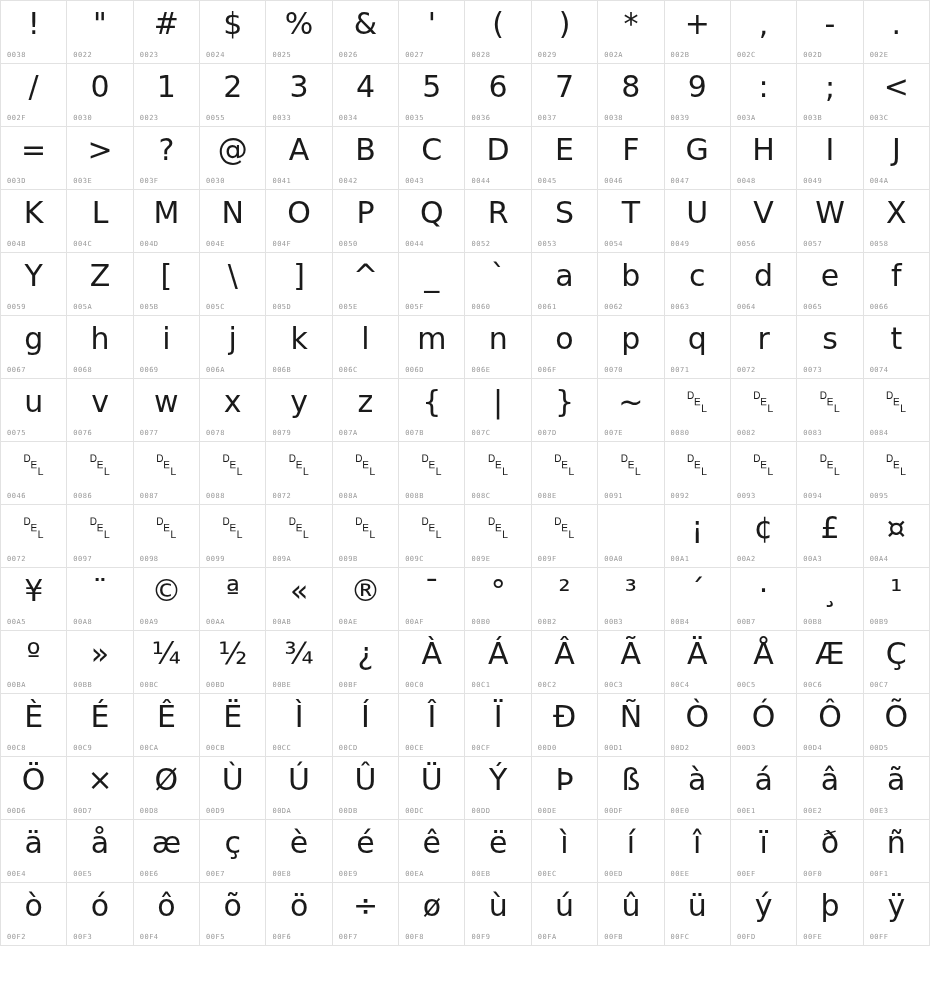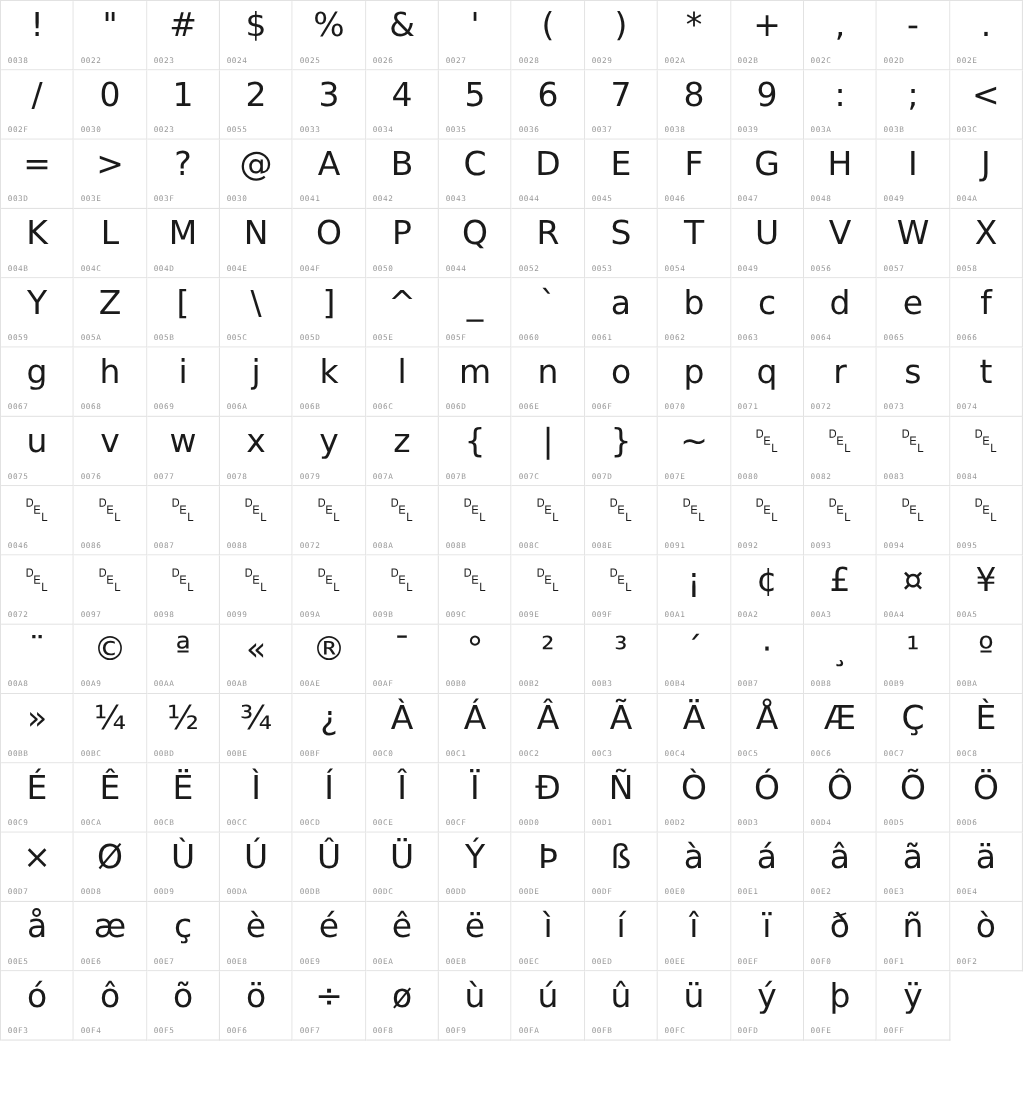--- a/index.html
+++ b/index.html
@@ -538,20 +538,24 @@
       <div class="glyph-code">009C</div>
     </div>
     <div class="glyph-cell">
       <div class="glyph-char">␡</div>
       <div class="glyph-code">009E</div>
     </div>
     <div class="glyph-cell">
       <div class="glyph-char">␡</div>
       <div class="glyph-code">009F</div>
     </div>
+    <div class="glyph-cell empty">
+      <div class="glyph-char"> </div>
+      <div class="glyph-code">00A0</div>
+    </div>
     <div class="glyph-cell">
       <div class="glyph-char">¡</div>
       <div class="glyph-code">00A1</div>
     </div>
     <div class="glyph-cell">
       <div class="glyph-char">¢</div>
       <div class="glyph-code">00A2</div>
     </div>
     <div class="glyph-cell">
       <div class="glyph-char">£</div>

